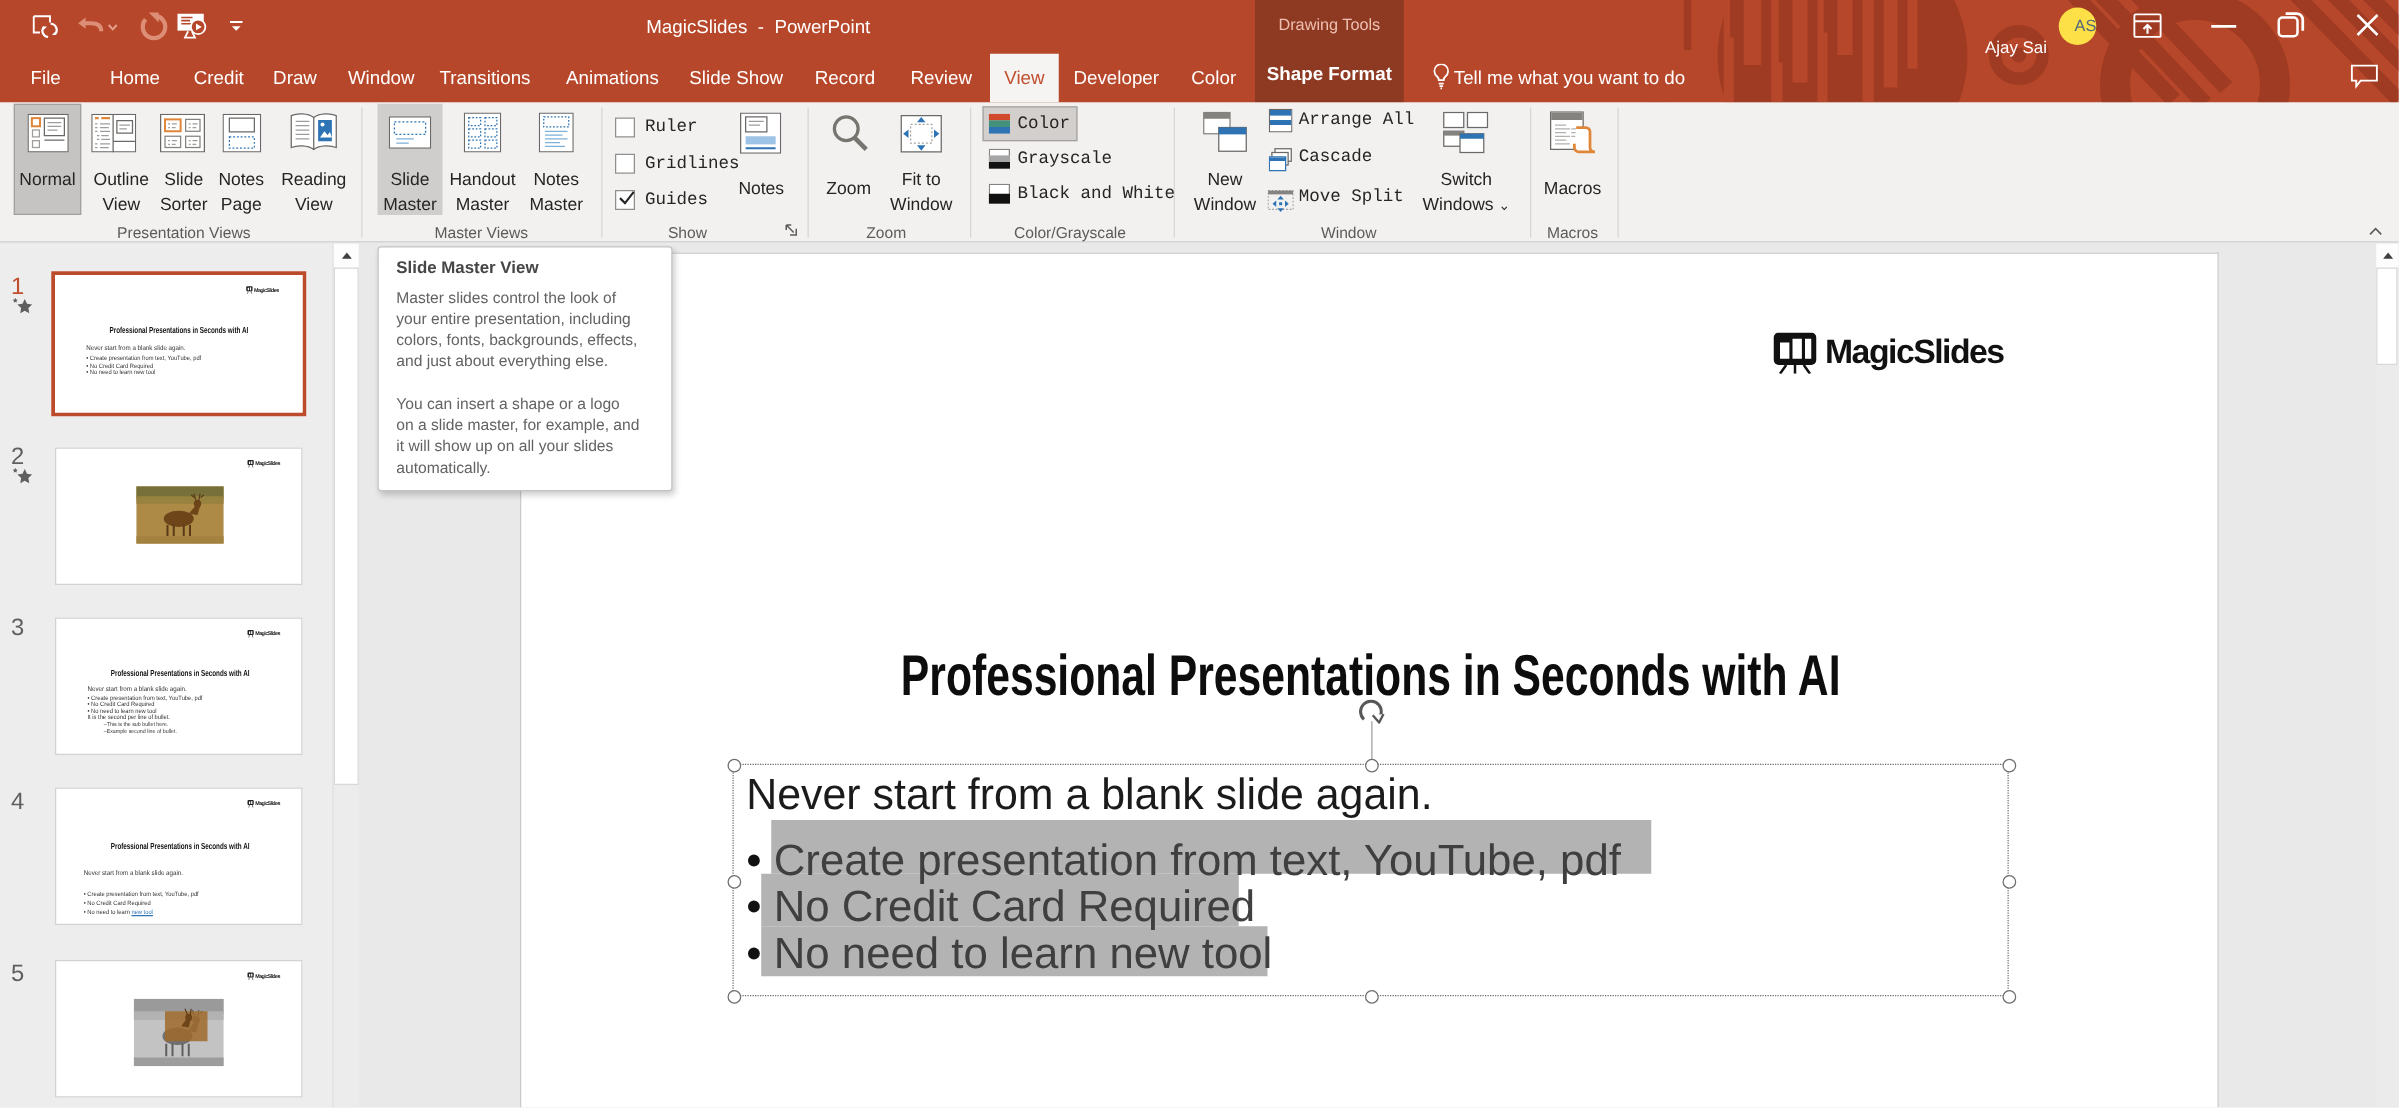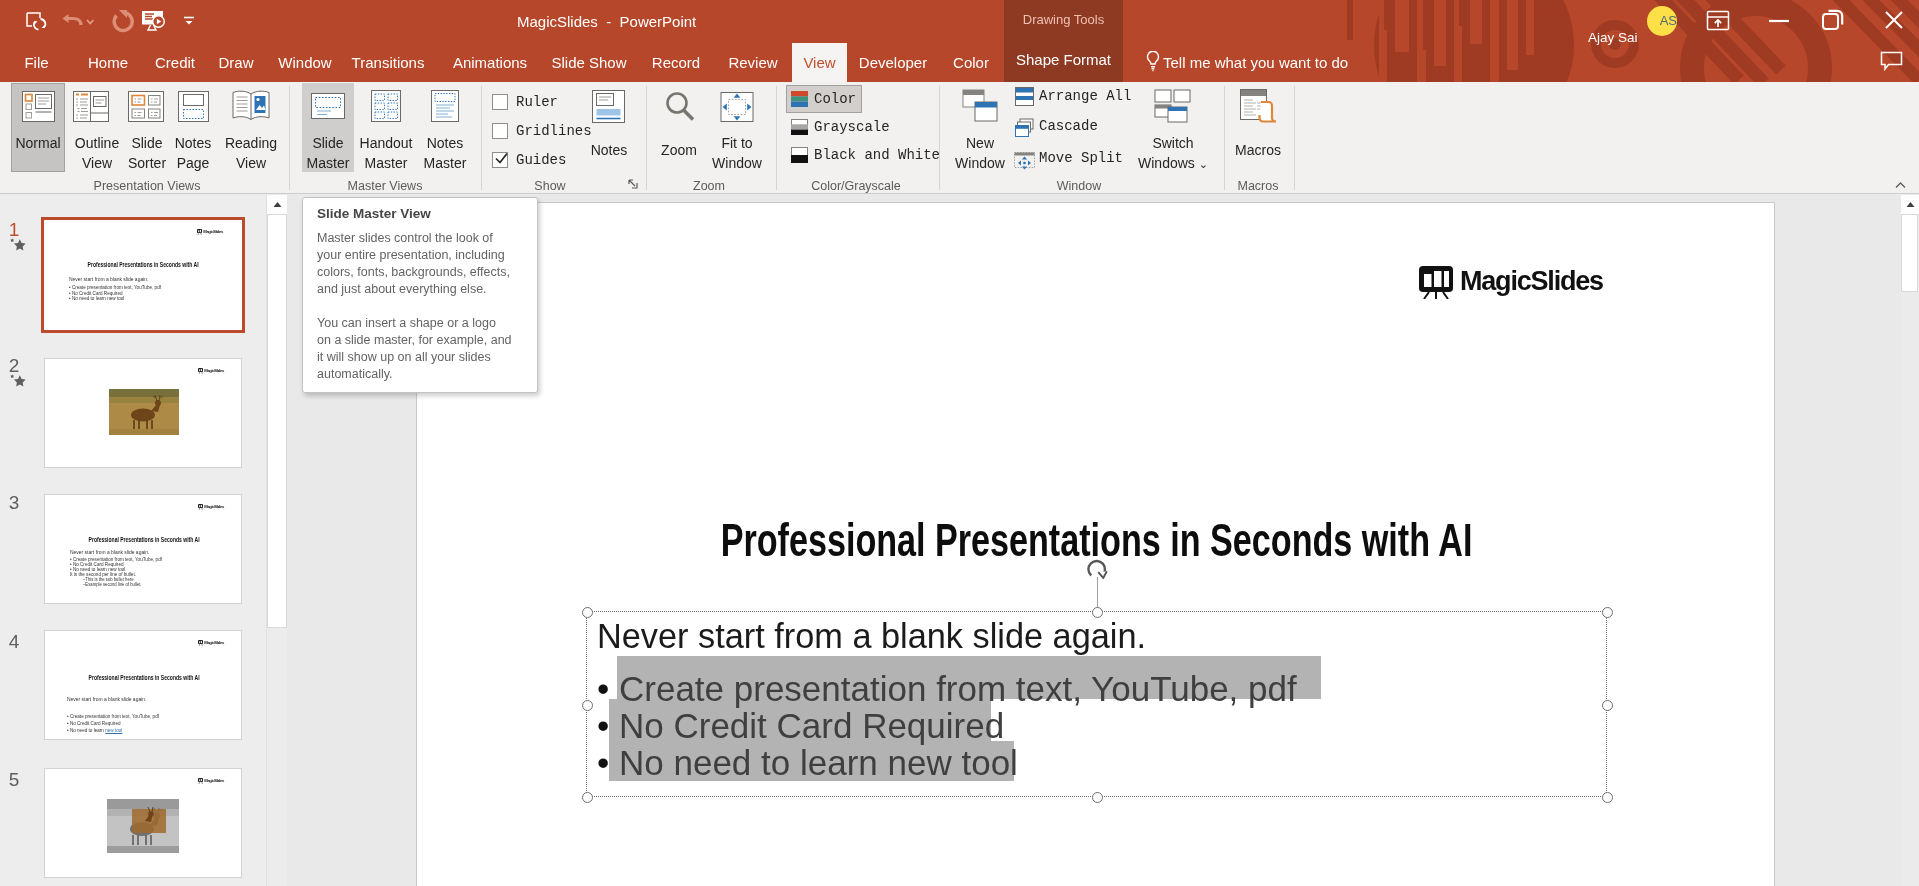--- a/index.html
+++ b/index.html
@@ -3,21 +3,21 @@
 <meta charset="utf-8">
 <style>
 * { margin:0; padding:0; box-sizing:border-box; }
 html,body { width:1919px; height:886px; overflow:hidden; }
 body { font-family:"Liberation Sans", sans-serif; position:relative; background:#e9eaea; }
 .abs { position:absolute; }
 
 #titlebar { left:0; top:0; width:1919px; height:82px; background:#b7472a; overflow:hidden; }
 #dtools { left:1004px; top:0; width:119px; height:82px; background:#8e3a23; }
 #dtools .dt1 { position:absolute; left:0; top:12px; width:119px; text-align:center; font-size:13px; color:#efc0b2; }
-#dtools .dt2 { position:absolute; left:0; top:51px; width:119px; text-align:center; font-size:15px; color:#fff; }
+#dtools .dt2 { position:absolute; left:0; top:51px; width:119px; text-align:center; font-size:15px; color:#fff;font-weight:bold; }
 .tab { position:absolute; top:43px; height:39px; line-height:39px; color:#fff; font-size:15px; text-align:center; }
 #tab-view { background:#f5f4f3; color:#c0502e; }
 #apptitle { left:517px; top:13px; font-size:15px; color:#fff; }
 #username { left:1588px; top:13px; font-size:13.5px; color:#fff;margin-top:17px; }
 #avatar { left:1647px; top:6px; width:30px; height:30px; border-radius:50%; background:#fde047; text-align:right; line-height:30px; font-size:13px; color:#52677a; }
 
 #ribbon { left:0; top:82px; width:1919px; height:112px; background:#f2f1f0; border-bottom:1px solid #cfcdcb; }
 .gsep { position:absolute; top:4px; width:1px; height:104px; background:#d8d5d3; }
 .glabel { position:absolute; top:97px; height:14px; line-height:14px; font-size:12.5px; color:#5d5b58; text-align:center; white-space:nowrap; }
 .blabel { position:absolute; font-size:14px; color:#262524; text-align:center; line-height:20px; white-space:nowrap; }

